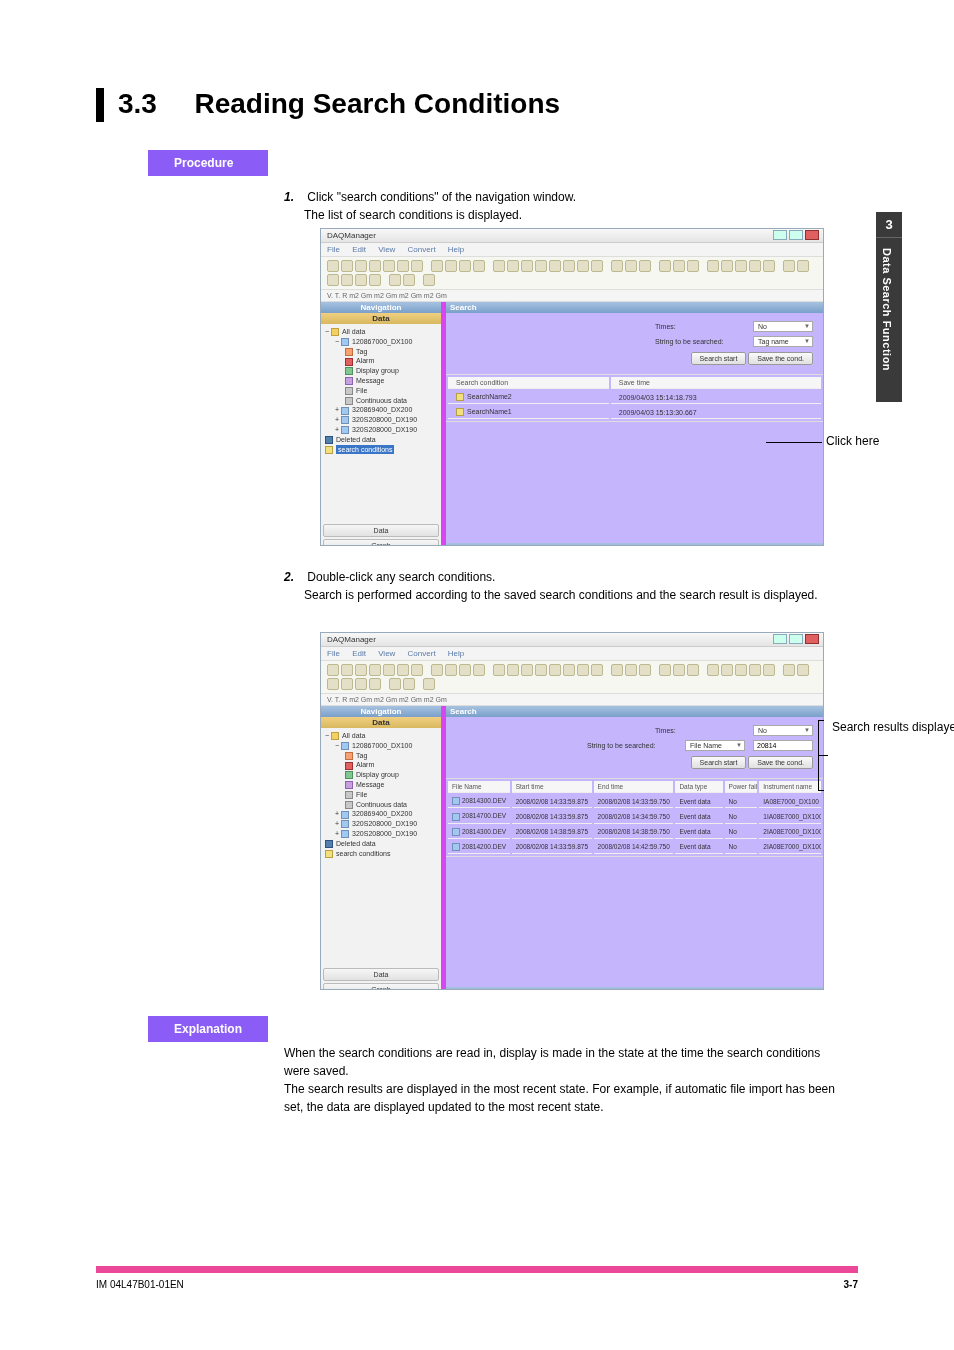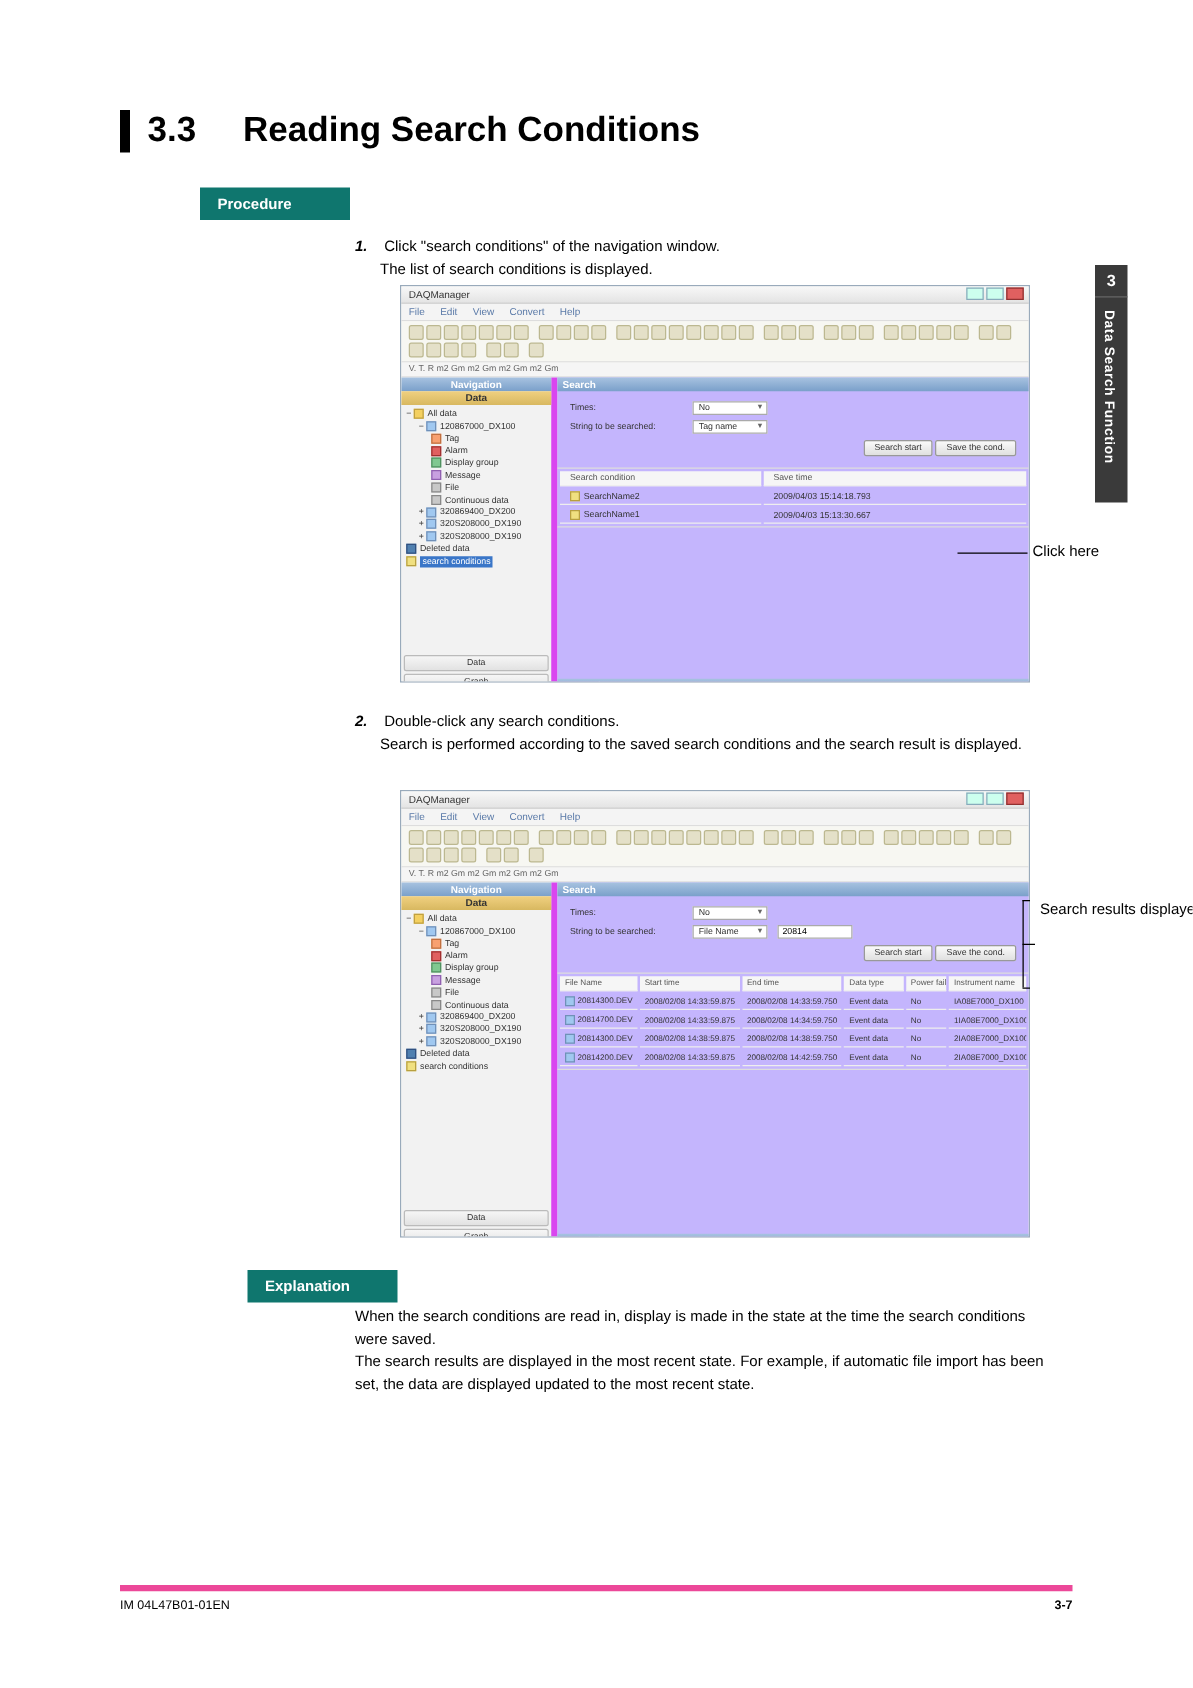--- a/index.html
+++ b/index.html
@@ -12,23 +12,23 @@
   .side-tab .label { writing-mode: vertical-rl; text-orientation: mixed; padding: 10px 5px; letter-spacing: 0.5px; font-weight: bold; }
 
   
   .heading-block { position: absolute; top: 88px; left: 96px; right: 118px; }
   .heading-bar { position: absolute; top: 0; left: 0; width: 8px; height: 34px; background: #000; }
   .heading-text { padding-left: 22px; }
   .heading-num { font-size: 28px; font-weight: bold; display: inline-block; width: 72px; vertical-align: middle; }
   .heading-title { font-size: 28px; font-weight: bold; display: inline-block; vertical-align: middle; }
 
   
-  .sub-head { position: absolute; left: 160px; background: #0f766e; color: #fff; font-size: 12px; font-weight: bold; padding: 6px 14px; }
+  .sub-head { position: absolute; left: 148px; background: #8b5cf6; color: #fff; font-size: 12px; font-weight: bold; padding: 6px 26px; }
   .procedure { top: 150px; width: 120px; }
-  .explanation { top: 1016px; width: 120px; margin-left: 38px; }
+  .explanation { top: 1016px; width: 120px; }
 
   
   .body1 { position: absolute; left: 284px; top: 188px; right: 118px; font-size: 12px; line-height: 1.5; }
   .body2 { position: absolute; left: 284px; top: 568px; right: 118px; font-size: 12px; line-height: 1.5; }
   .body3 { position: absolute; left: 284px; top: 1044px; right: 118px; font-size: 12px; line-height: 1.5; }
 
   .step-num { font-style: italic; font-weight: bold; display: inline-block; width: 20px; }
 
   
   .shot { position: absolute; border: 1px solid #9ab; background: #efefef; font-size: 8px; color: #333; overflow: hidden; }
@@ -65,21 +65,21 @@
   .ic-file { background:#c8c8c8; border:1px solid #888; }
   .ic-trash { background:#5080b0; border:1px solid #305080; }
   .ic-search { background:#f0e080; border:1px solid #b8a040; }
 
   .nav-bottom { margin-top:auto; }
   .nav-btn { background: linear-gradient(#f6f6f6,#e2e2e2); border:1px solid #bbb; text-align:center; padding:2px; margin:2px; font-size:7px; border-radius:2px; }
 
   .main-panel { flex:1; display:flex; flex-direction:column; background:#c4b5fd; }
   .search-head { background: linear-gradient(#a7c2e0,#7aa0ca); color:#fff; padding:1px 4px; font-weight:bold; }
   .search-form { padding:8px 10px; border-bottom:1px solid #ddd; font-size:7px; }
-  .form-row { display:flex; align-items:center; margin-bottom:4px; gap:8px; }
+  .form-row { display:flex; align-items:center; margin-bottom:4px; gap:8px;justify-content:flex-end; }
   .form-row label { width:90px; }
   .sel-box { border:1px solid #aaa; background:#fff; padding:1px 14px 1px 4px; position:relative; min-width:60px; }
   .sel-box::after { content:"▼"; position:absolute; right:2px; font-size:6px; color:#666; }
   .btn { border:1px solid #999; background:linear-gradient(#fafafa,#e0e0e0); padding:2px 8px; font-size:7px; border-radius:2px; }
   .form-buttons { text-align:right; padding:4px 0; }
 
   .cond-table { width:100%; font-size:7px; border-bottom:1px solid #ddd; }
   .cond-table th, .cond-table td { text-align:left; padding:2px 8px; border-bottom:1px solid #eee; }
   .cond-table th { background:#f6f6f6; font-weight:normal; color:#555; }
   .cond-table td .ic-sc { display:inline-block; width:8px; height:8px; background:#f0e080; border:1px solid #b8a040; margin-right:3px; vertical-align:middle; }
@@ -91,21 +91,21 @@
 
   .prop-bar { background: linear-gradient(#a7c2e0,#7aa0ca); color:#fff; padding:1px 4px; font-weight:bold; margin-top:auto; }
 
   
   .callout { position:absolute; font-size:12px; color:#000; }
   .callout .line { position:absolute; background:#000; height:1px; }
   .callout .text { position:absolute; white-space:nowrap; }
   .callout .brace { position:absolute; width:1px; background:#000; }
 
   
-  .footer { position:absolute; left:96px; right:96px; bottom:60px; border-top:5px solid #ec4899; padding-top:6px; font-size:10px; display:flex; justify-content:space-between; }
+  .footer { position:absolute; left:96px; right:96px; bottom:60px; border-top:7px solid #ec4899; padding-top:6px; font-size:10px; display:flex; justify-content:space-between; }
   .footer .right { font-weight:bold; }
 </style>
 </head>
 <body>
 <div class="page">
 
 <div class="side-tab">
   <div class="chapnum-box">3</div>
   <div class="label">Data Search Function</div>
 </div>

